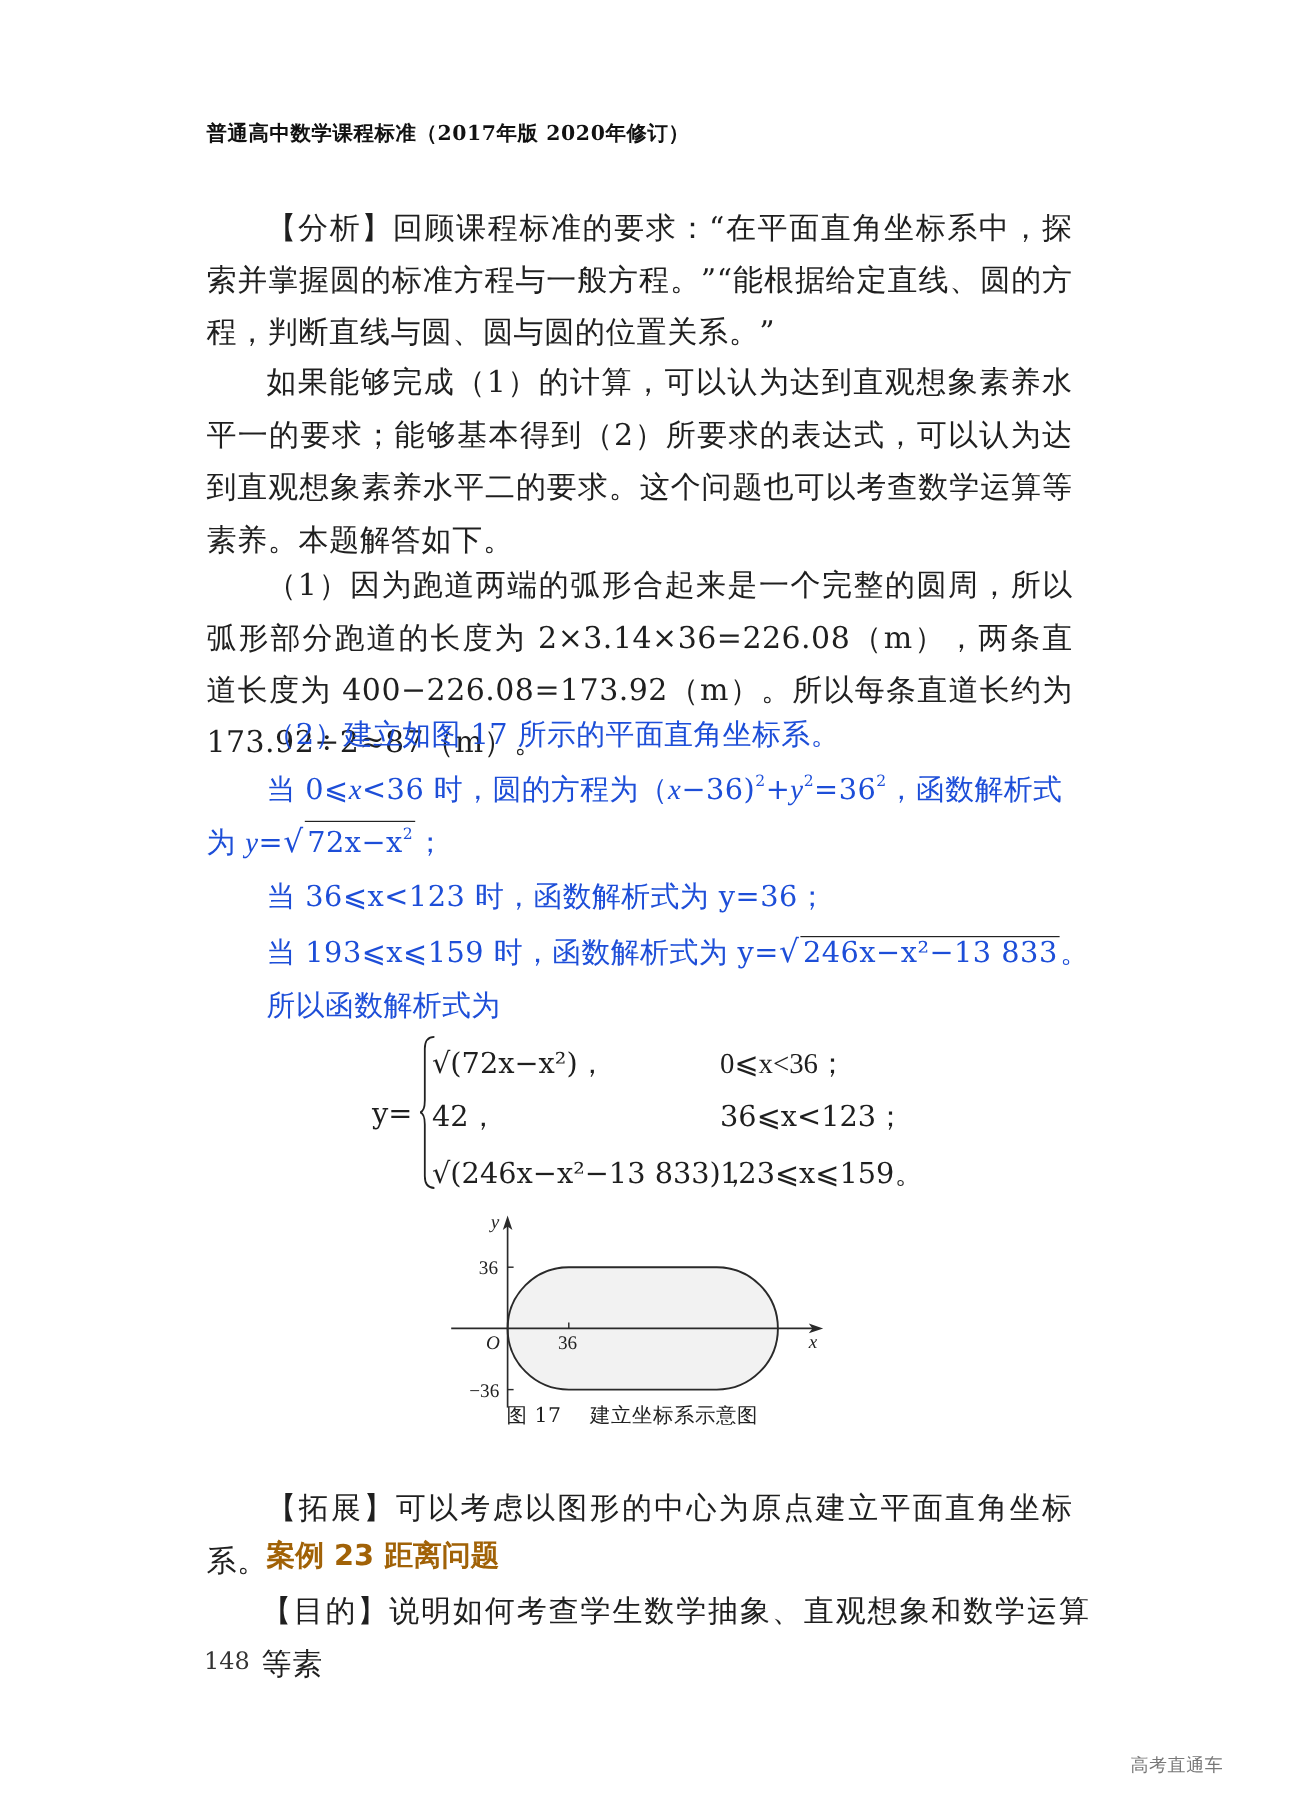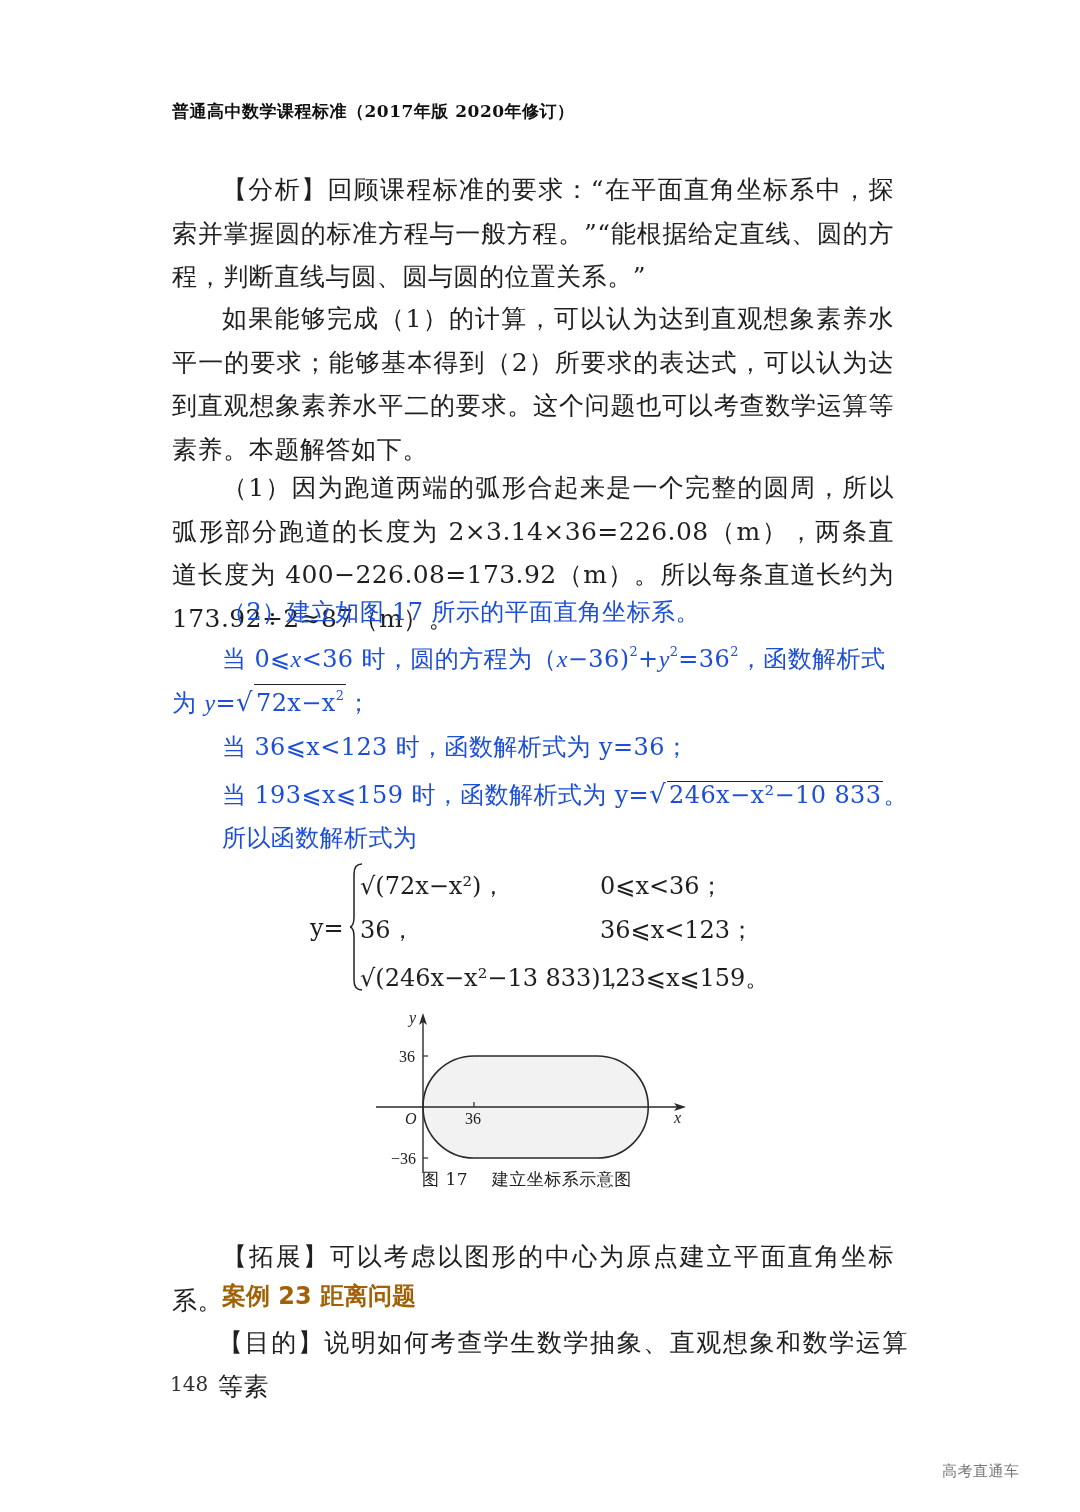--- a/index.html
+++ b/index.html
@@ -74,33 +74,33 @@
   <span>当 0⩽</span><span class="m">x</span><span>&lt;36 时，圆的方程为（</span><span class="m">x</span><span>−36)</span><span class="sup">2</span>+<span class="m">y</span><span class="sup">2</span>=36<span class="sup">2</span><span>，函数解析式</span>
 </div>
 
 <div class="line kai" style="left:172px; top:682px;">
   <span>为 </span><span class="m">y</span>=<span class="rad">√</span><span class="sqrt"><span>72x−x</span><span class="sup">2</span></span>；
 </div>
 
 <div class="line kai" style="top:727px;">当 36⩽x&lt;123 时，函数解析式为 y=36；</div>
 
 <div class="line kai" style="top:774px;">
-  <span>当 193⩽x⩽159 时，函数解析式为 y=</span><span class="rad">√</span><span class="sqrt">246x−x²−10 833</span>。
+  <span>当 193⩽x⩽159 时，函数解析式为 y=</span><span class="rad">√</span><span class="sqrt">246x−x²−13 833</span>。
 </div>
 
 <div class="line kai" style="top:818px;">所以函数解析式为</div>
 
 <div class="piecewise">
   <span style="position:absolute; left:0; top:52px;">y=</span>
   <svg class="brace" width="14" height="130">
     <path d="M12 2 Q4 2 4 12 L4 55 Q4 64 0 65 Q4 66 4 75 L4 118 Q4 128 12 128" fill="none" stroke="#222" stroke-width="1.5"></path>
   </svg>
   <span class="pw-row" style="top:8px;">√(72x−x²)，</span>
-  <span class="pw-cond" style="top:8px;">0⩽x&lt;36；</span>
-  <span class="pw-row" style="top:52px;">36，</span>
+  <span class="pw-cond" style="top:8px;font-family:Liberation Serif, serif;">0⩽x&lt;36；</span>
+  <span class="pw-row" style="top:52px;">42，</span>
   <span class="pw-cond" style="top:52px;">36⩽x&lt;123；</span>
   <span class="pw-row" style="top:100px;">√(246x−x²−13 833)，</span>
   <span class="pw-cond" style="top:100px;">123⩽x⩽159。</span>
 </div>
 
 <svg class="figure" width="340" height="170" id="fig">
   <path id="stadium" fill="#f2f2f2" stroke="#2a2a2a" stroke-width="1.6" d="M 104 51 L 227.25 51 A 51 51 0 0 1 227.25 153 L 104 153 A 51 51 0 0 1 104 51 Z"></path>
   <line id="xaxis" stroke="#2a2a2a" stroke-width="1.4" x1="6" y1="102" x2="310" y2="102"></line>
   <polygon id="xarrow" fill="#2a2a2a" points="316,102 304,98 307,102 304,106"></polygon>
   <line id="yaxis" stroke="#2a2a2a" stroke-width="1.4" x1="53" y1="168" x2="53" y2="14"></line>

